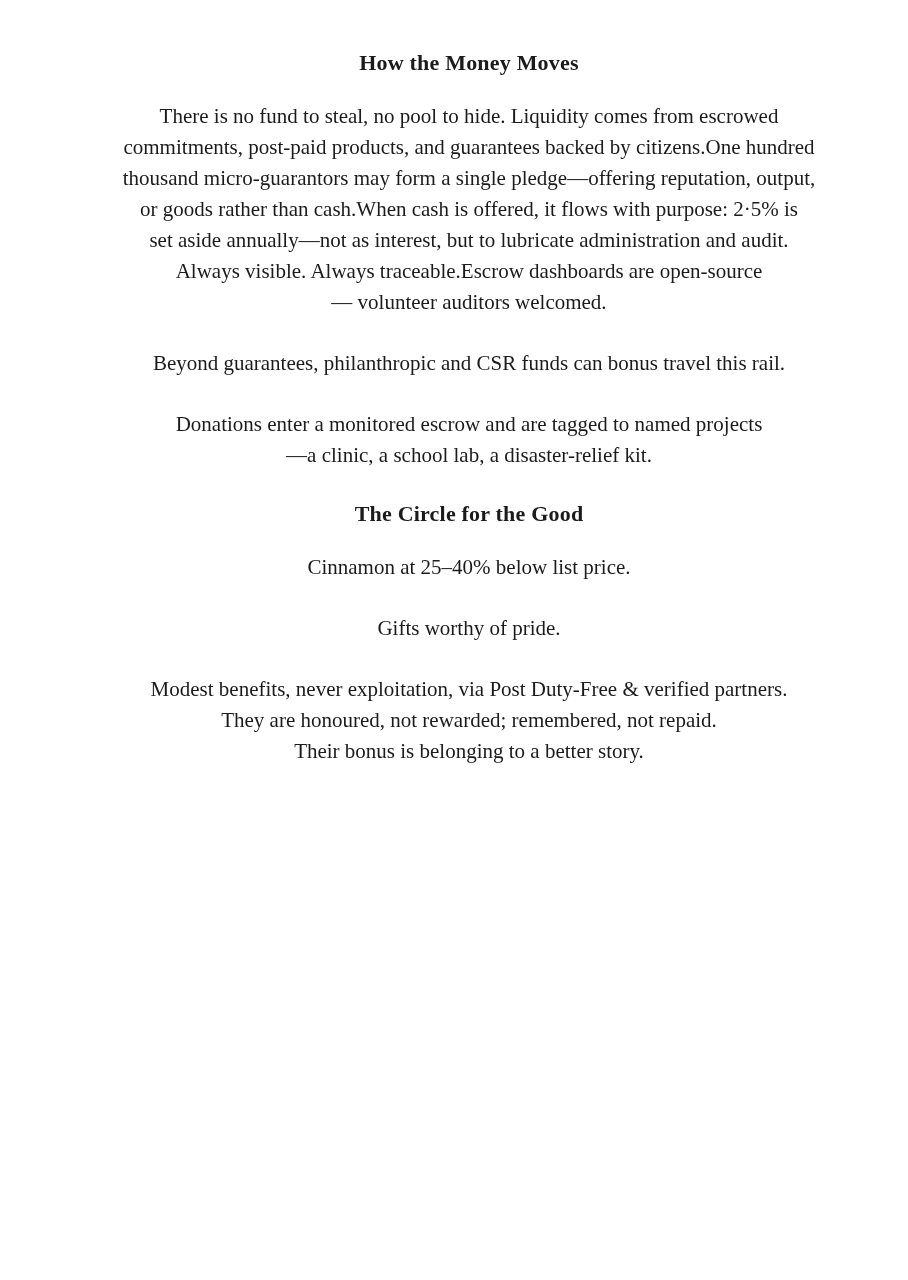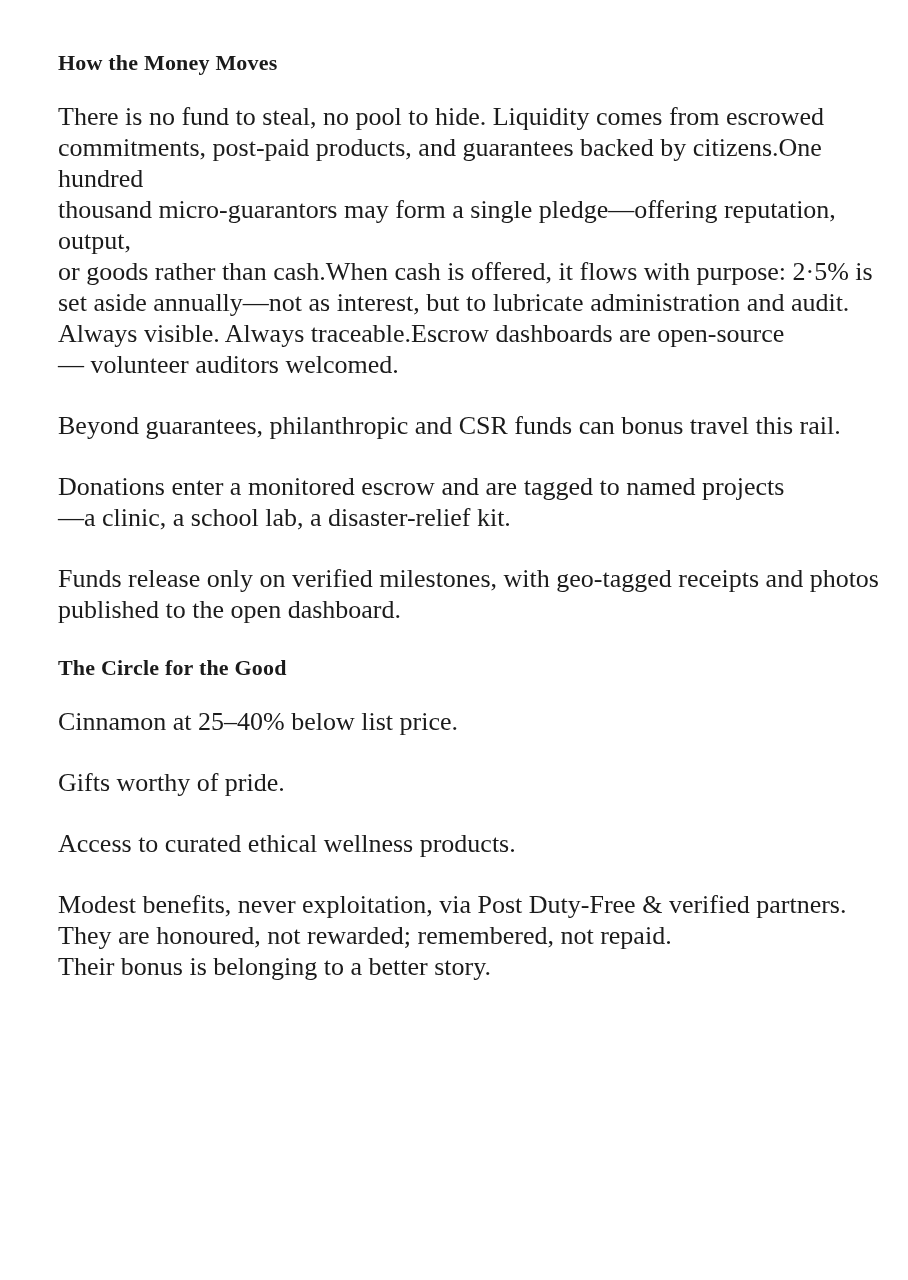--- a/index.html
+++ b/index.html
@@ -9,33 +9,34 @@
   }
   .page {
     box-sizing: border-box;
     width: 908px;
     height: 1280px;
     padding: 50px 28px 16px 58px;
     background: #ffffff;
     color: #1b1b1b;
     font-family: "Liberation Serif", "DejaVu Serif", serif;
     overflow: hidden;
+    text-align: center;
   }
   .section-heading {
     font-size: 22px;
     line-height: 26px;
     font-weight: bold;
     margin: 30px 0 25px 0;
     letter-spacing: 0.2px;
   }
   section:first-of-type .section-heading {
     margin-top: 0;
   }
   .paragraph {
-    font-size: 26px;
+    font-size: 21px;
     line-height: 31px;
     margin: 0 0 30px 0;
     white-space: pre-line; 
   }
 </style>
 </head>
 <body>
 
 <main class="page">
 
@@ -47,27 +48,24 @@
 or goods rather than cash.When cash is offered, it flows with purpose: 2·5% is
 set aside annually—not as interest, but to lubricate administration and audit.
 Always visible. Always traceable.Escrow dashboards are open-source
 — volunteer auditors welcomed.</p>
   </section>
 
   <section>
     <p class="paragraph">Beyond guarantees, philanthropic and CSR funds can bonus travel this rail.</p>
     <p class="paragraph">Donations enter a monitored escrow and are tagged to named projects
 —a clinic, a school lab, a disaster-relief kit.</p>
-    <p class="paragraph">Funds release only on verified milestones, with geo-tagged receipts and photos
-published to the open dashboard.</p>
   </section>
 
   <section>
     <h2 class="section-heading">The Circle for the Good</h2>
     <p class="paragraph">Cinnamon at 25–40% below list price.</p>
     <p class="paragraph">Gifts worthy of pride.</p>
-    <p class="paragraph">Access to curated ethical wellness products.</p>
     <p class="paragraph">Modest benefits, never exploitation, via Post Duty-Free &amp; verified partners.
 They are honoured, not rewarded; remembered, not repaid.
 Their bonus is belonging to a better story.</p>
   </section>
 
 </main>
 
 </body></html>

